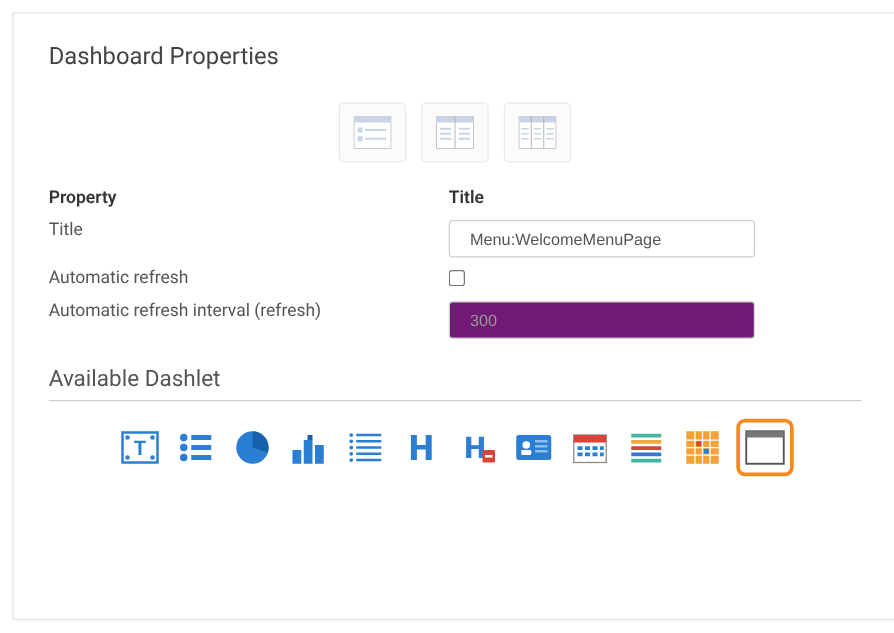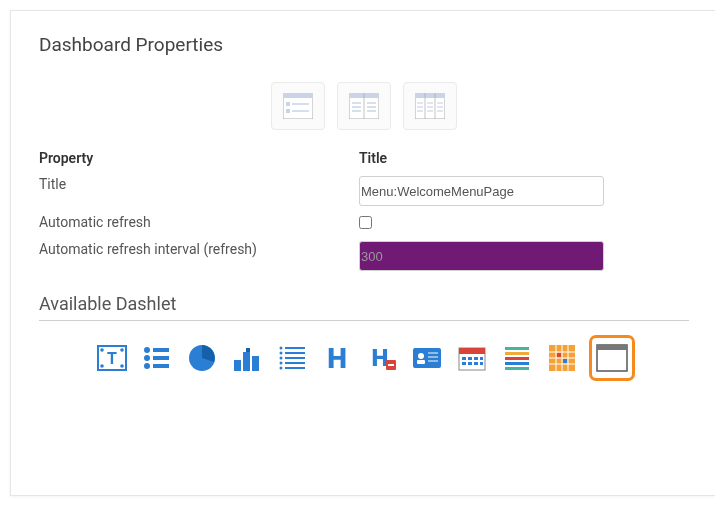--- a/index.html
+++ b/index.html
@@ -75,21 +75,21 @@
       font-weight: 400;
     }
     .col-value {
       flex: 1;
     }
     .text-input {
       width: 245px;
       height: 30px;
       border: 1px solid #d0d0d0;
       border-radius: 3px;
-      padding: 0 1px;
+      padding: 0 16px;
       font-size: 13px;
       color: #555;
       background: #fff;
     }
     .text-input.disabled {
       background: #701a75;
       color: #999;
     }
     .checkbox {
       width: 13px;

